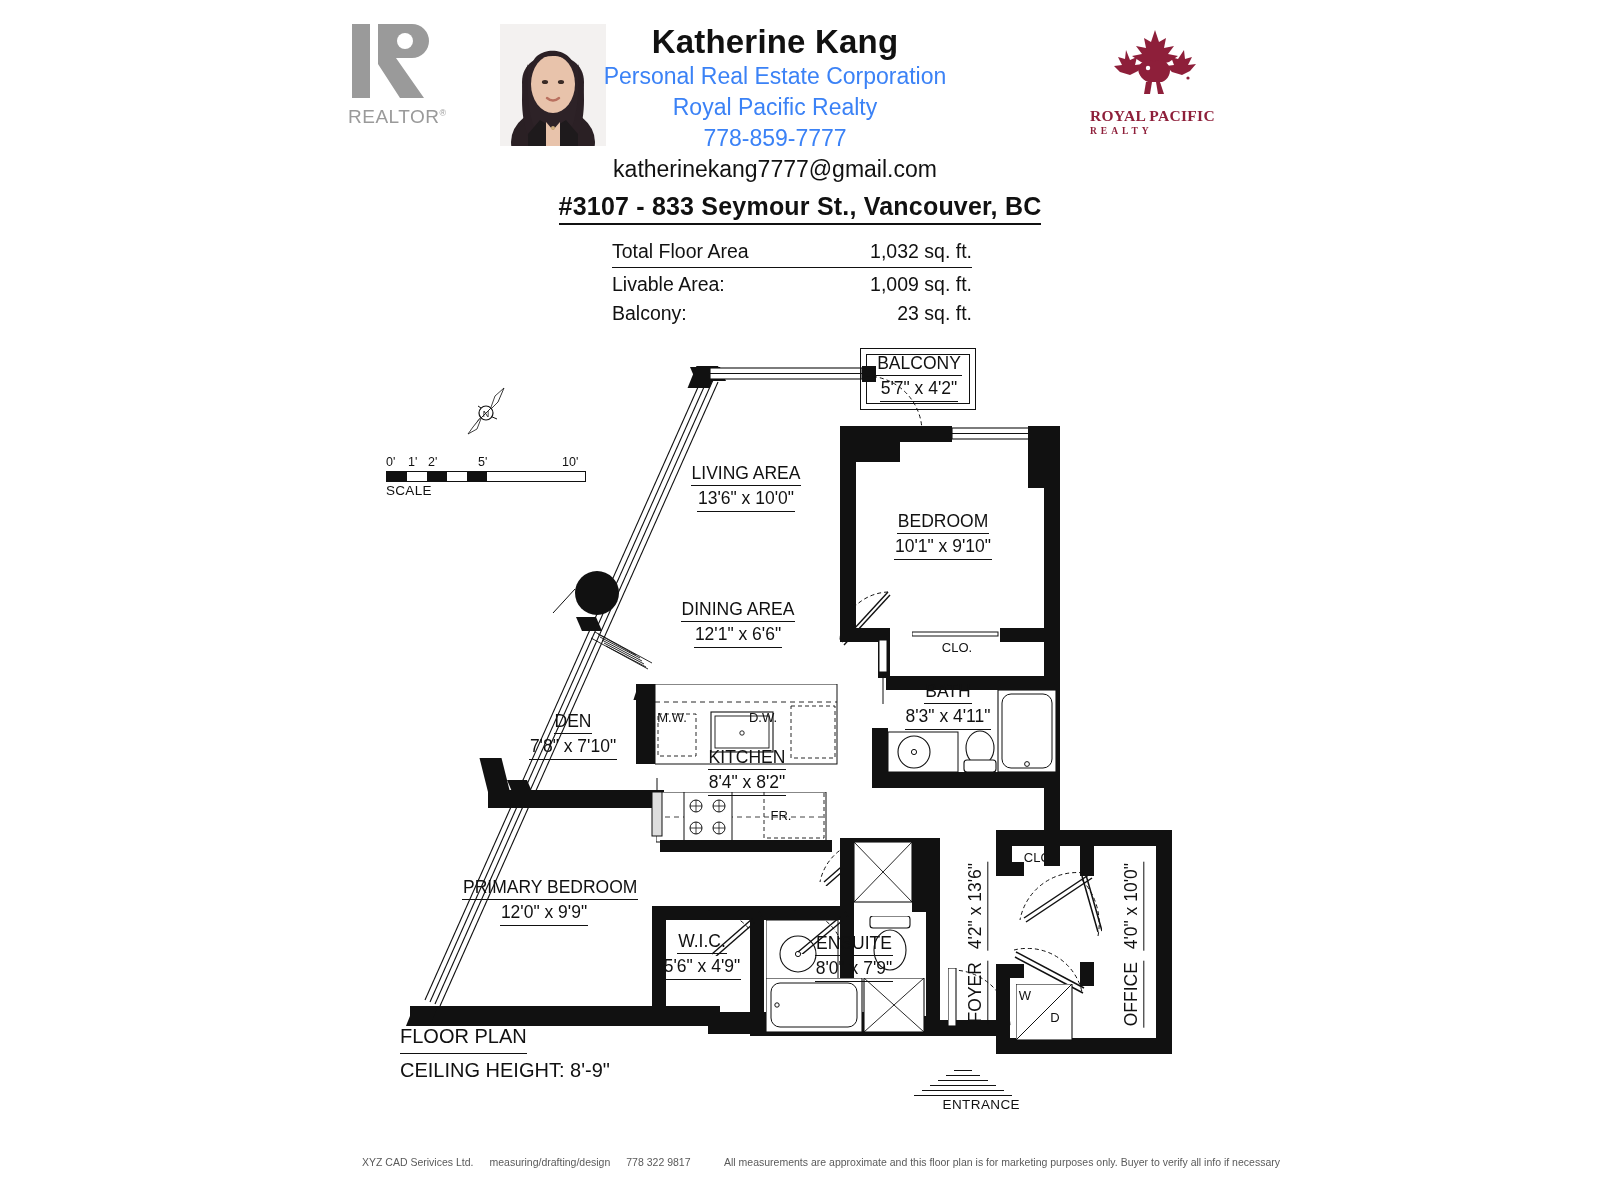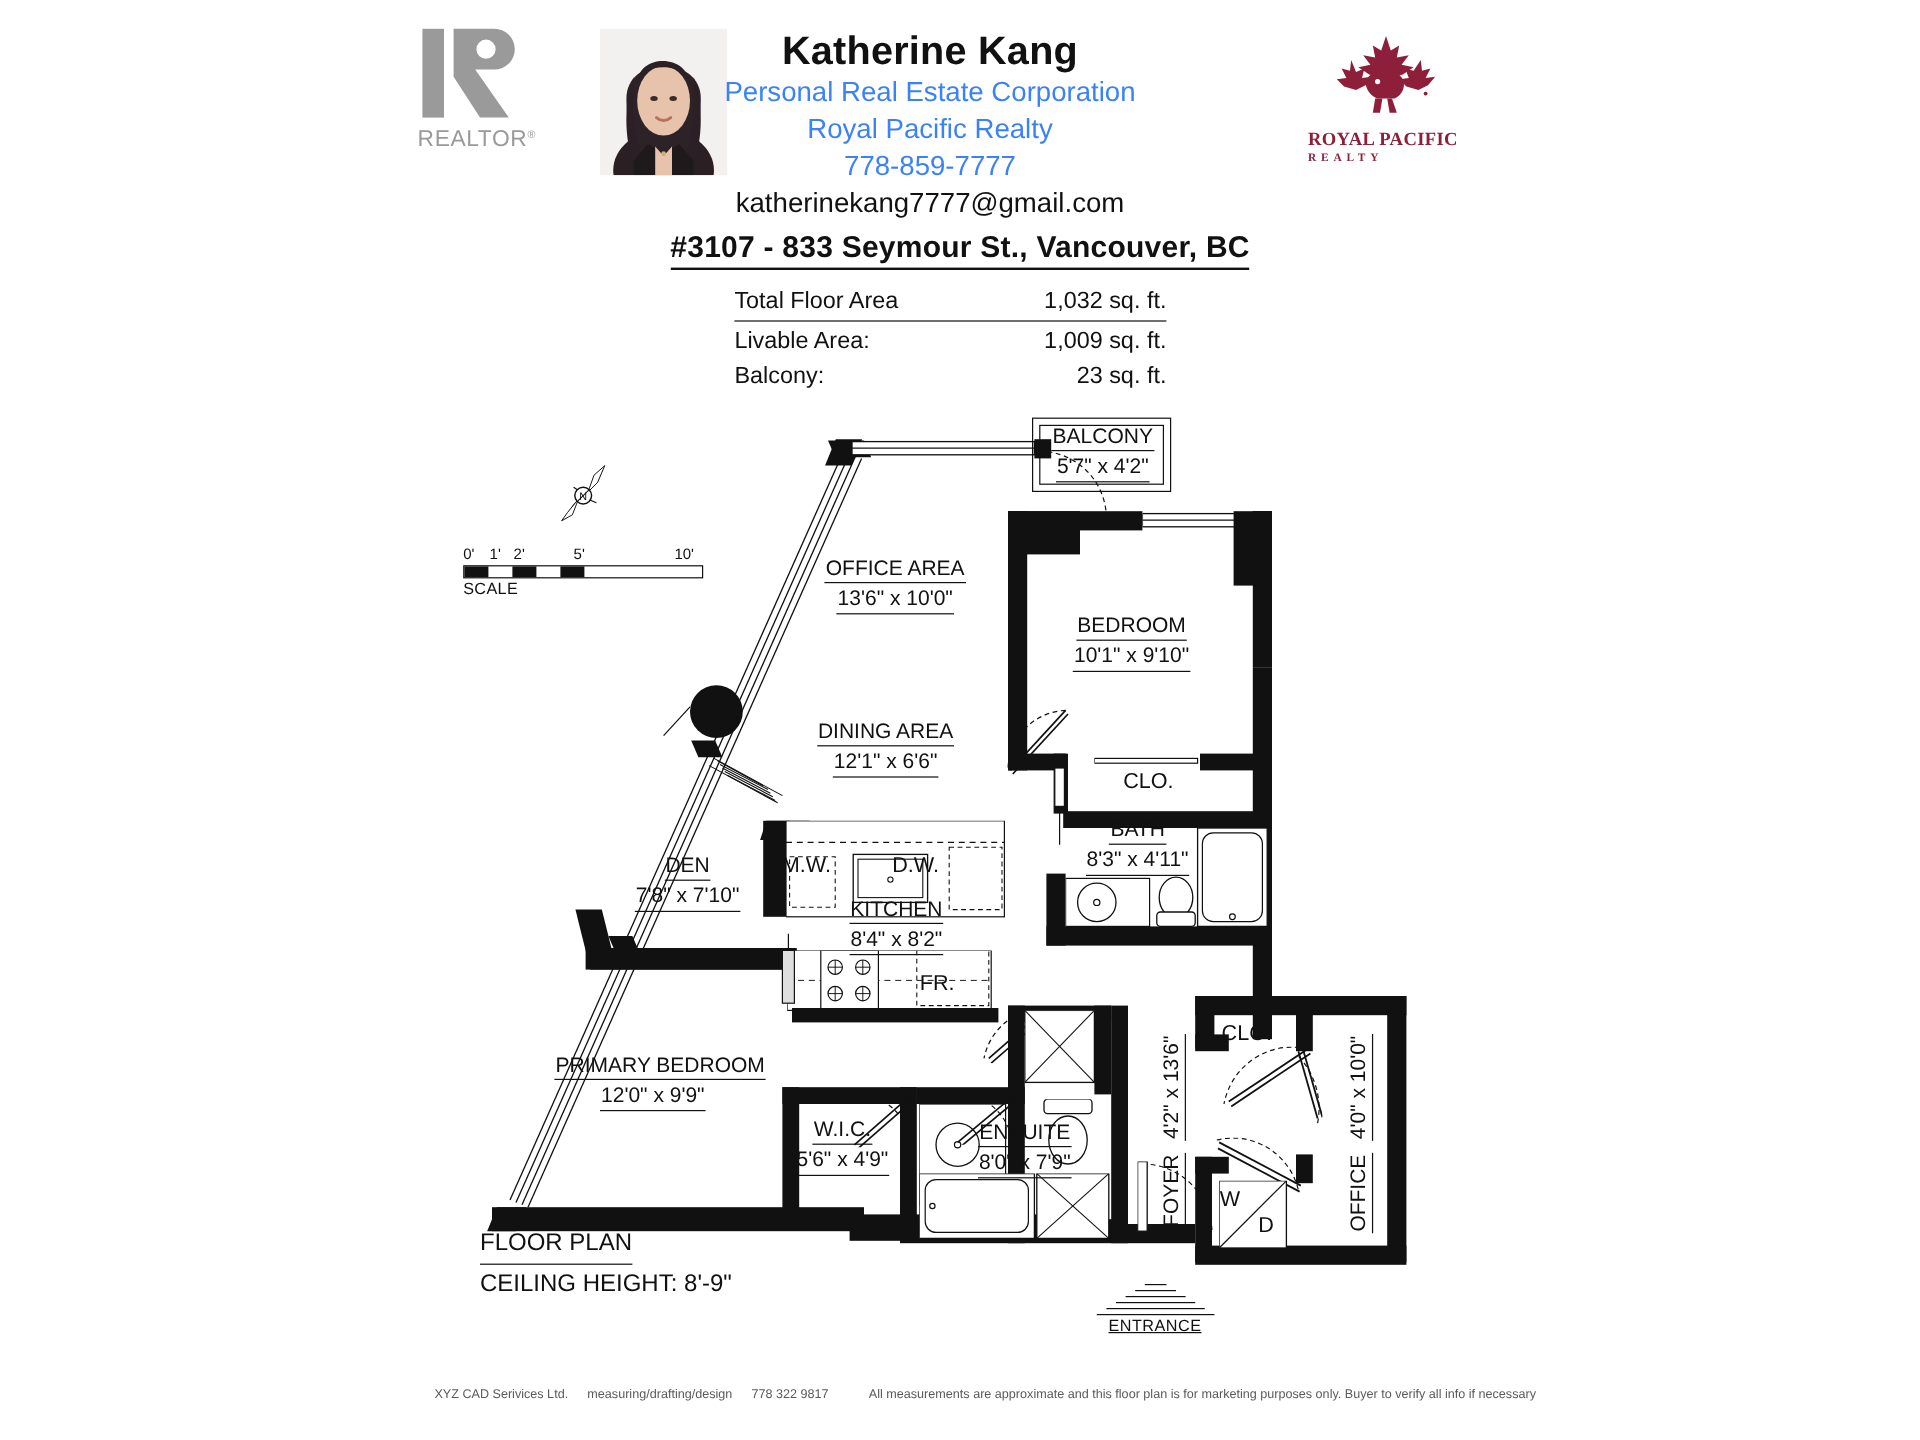--- a/index.html
+++ b/index.html
@@ -70,30 +70,30 @@
   }
   #scalebar .bar i{position:absolute;top:0;height:9px;background:#111;display:block;}
   #scalebar .cap{font-size:13.5px;margin-top:1px;letter-spacing:0.3px;}
 
   
   #plan{position:absolute;left:0;top:0;width:1600px;height:1200px;}
 
   .rlabel{position:absolute;text-align:center;font-size:17.5px;line-height:1.28;white-space:nowrap;}
   .rlabel .nm{display:inline-block;border-bottom:1.6px solid #111;padding:0 1px 1px 1px;}
   .rlabel .dm{display:inline-block;border-bottom:1.6px solid #111;padding:0 1px 1px 1px;margin-top:1px;}
-  .rlabel.small{font-size:18px;}
+  .rlabel.small{font-size:13px;}
   .rlabel.small .nm,.rlabel.small .dm{border-bottom:none;}
   .rlabel.vert{transform:rotate(-90deg);transform-origin:center center;}
 
   
   #planlegend{position:absolute;left:400px;top:1022px;font-size:20px;line-height:1.45;}
   #planlegend .l1{border-bottom:1.6px solid #111;display:inline-block;padding-bottom:2px;}
   #planlegend .l2{display:inline-block;padding-top:2px;}
 
-  #entrance{position:absolute;left:905px;top:1068px;width:115px;text-align:center;text-decoration:underline;}
+  #entrance{position:absolute;left:905px;top:1068px;width:115px;text-align:right;}
   #entrance .steps{height:28px;position:relative;}
   #entrance .steps i{position:absolute;left:50%;transform:translateX(-50%);height:1.3px;background:#111;display:block;}
   #entrance .etxt{font-size:13.5px;letter-spacing:0.4px;margin-top:1px;}
 
   
   #footer{position:absolute;left:0;top:1156px;width:1600px;height:20px;color:#5a5a5a;}
   #footer .f-left{position:absolute;left:362px;top:0;font-size:10.5px;white-space:nowrap;}
   #footer .f-left em{font-style:normal;margin-right:16px;margin-top:30px;}
   #footer .f-right{position:absolute;left:724px;top:0;font-size:10.5px;white-space:nowrap;}
 
@@ -463,21 +463,21 @@
   <div class="rlabel small" style="left:1042px;top:1010px;width:26px;">
     <span class="nm">D</span>
   </div>
 
   <div class="rlabel" style="left:866px;top:352px;width:106px;">
     <div><span class="nm">BALCONY</span></div>
     <div><span class="dm">5'7" x 4'2"</span></div>
   </div>
 
   <div class="rlabel" style="left:666px;top:462px;width:160px;">
-    <div><span class="nm">OFFICE AREA</span></div>
+    <div><span class="nm">LIVING AREA</span></div>
     <div><span class="dm">13'6" x 10'0"</span></div>
   </div>
 
   <div class="rlabel" style="left:866px;top:510px;width:154px;">
     <div><span class="nm">BEDROOM</span></div>
     <div><span class="dm">10'1" x 9'10"</span></div>
   </div>
 
   <div class="rlabel" style="left:660px;top:598px;width:156px;">
     <div><span class="nm">DINING AREA</span></div>

